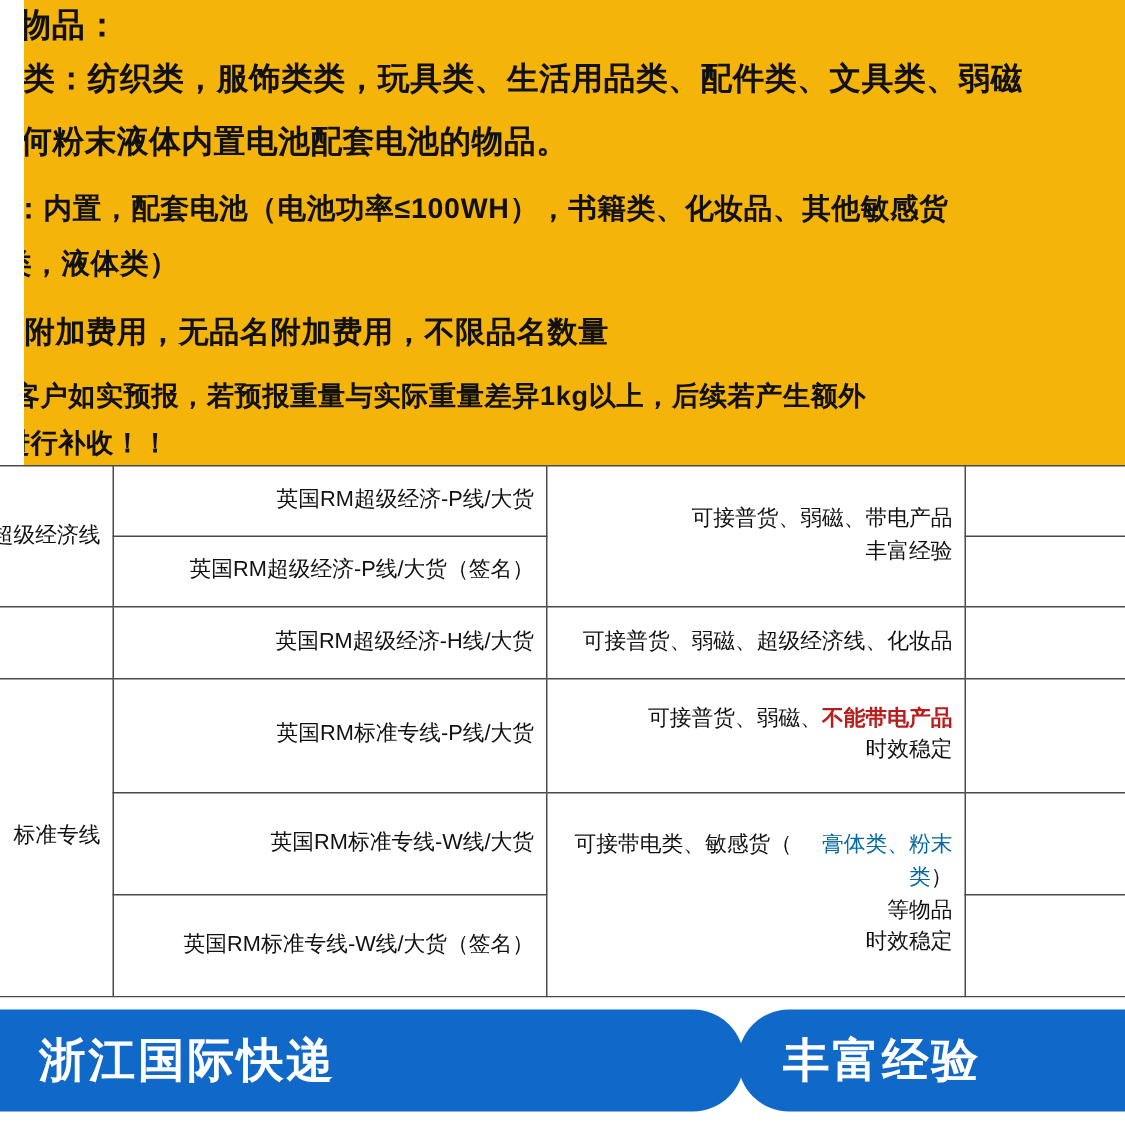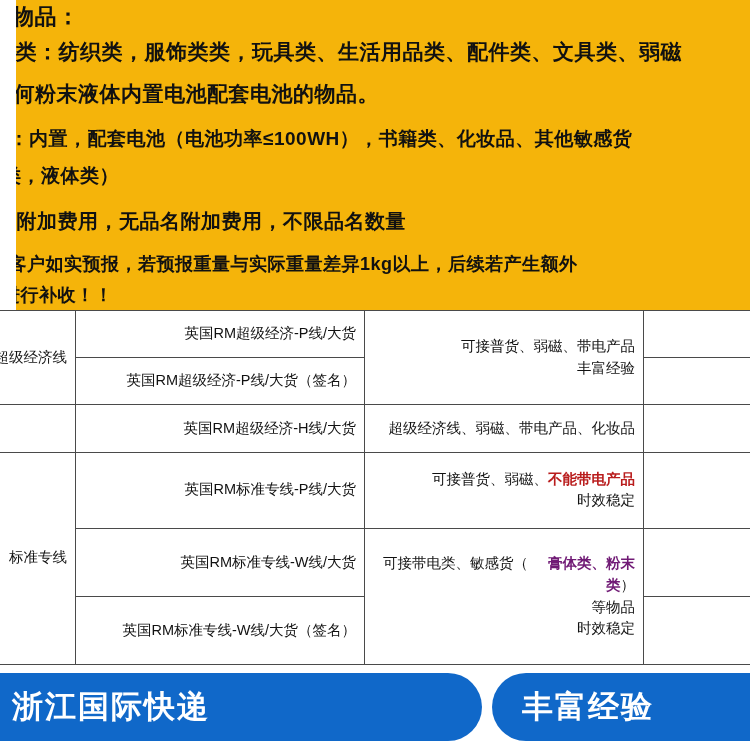--- a/index.html
+++ b/index.html
@@ -87,21 +87,21 @@
     width: 262px;
     text-align: left;
     font-size: 15px;
   }
   td.price {
     width: 158px;
     text-align: left;
     font-size: 15px;
   }
   .red { color: #b91c1c; font-weight: bold; }
-  .blue { color: #701a75; font-weight: bold; margin-left: 20px; }
+  .blue { color: #0369a1; font-weight: normal; margin-left: 20px; }
 
   
   .bottom {
     position: absolute;
     left: 0;
     top: 665px;
     width: 750px;
     height: 85px;
     background: #ffffff;
   }
@@ -113,21 +113,21 @@
     display: flex;
     align-items: center;
     white-space: nowrap;
   }
   .bar-left {
     left: 0;
     top: 8px;
     width: 470px;
     height: 68px;
     border-radius: 0 34px 34px 0;
-    padding-left: 12px;
+    padding-left: 26px;
     font-size: 31px;
     letter-spacing: 2px;
   }
   .bar-right {
     left: 492px;
     top: 8px;
     width: 300px;
     height: 68px;
     border-radius: 34px 0 0 34px;
     padding-left: 30px;
@@ -164,21 +164,21 @@
           <td class="price">1</td>
         </tr>
         <tr>
           <td class="svc">英国RM超级经济-P线/大货（签名）</td>
           <td class="price">1</td>
         </tr>
         <tr>
           <td class="cat"></td>
           <td class="svc">英国RM超级经济-H线/大货</td>
           <td class="note">
-            <div>超级经济线、弱磁、带电产品、化妆品</div>
+            <div>可接普货、弱磁、超级经济线、化妆品</div>
           </td>
           <td class="price">1</td>
         </tr>
         <tr>
           <td class="cat" rowspan="3">标准专线</td>
           <td class="svc">英国RM标准专线-P线/大货</td>
           <td class="note">
             <div>可接普货、弱磁、<span class="red">不能带电产品</span></div>
             <div>时效稳定</div>
           </td>

